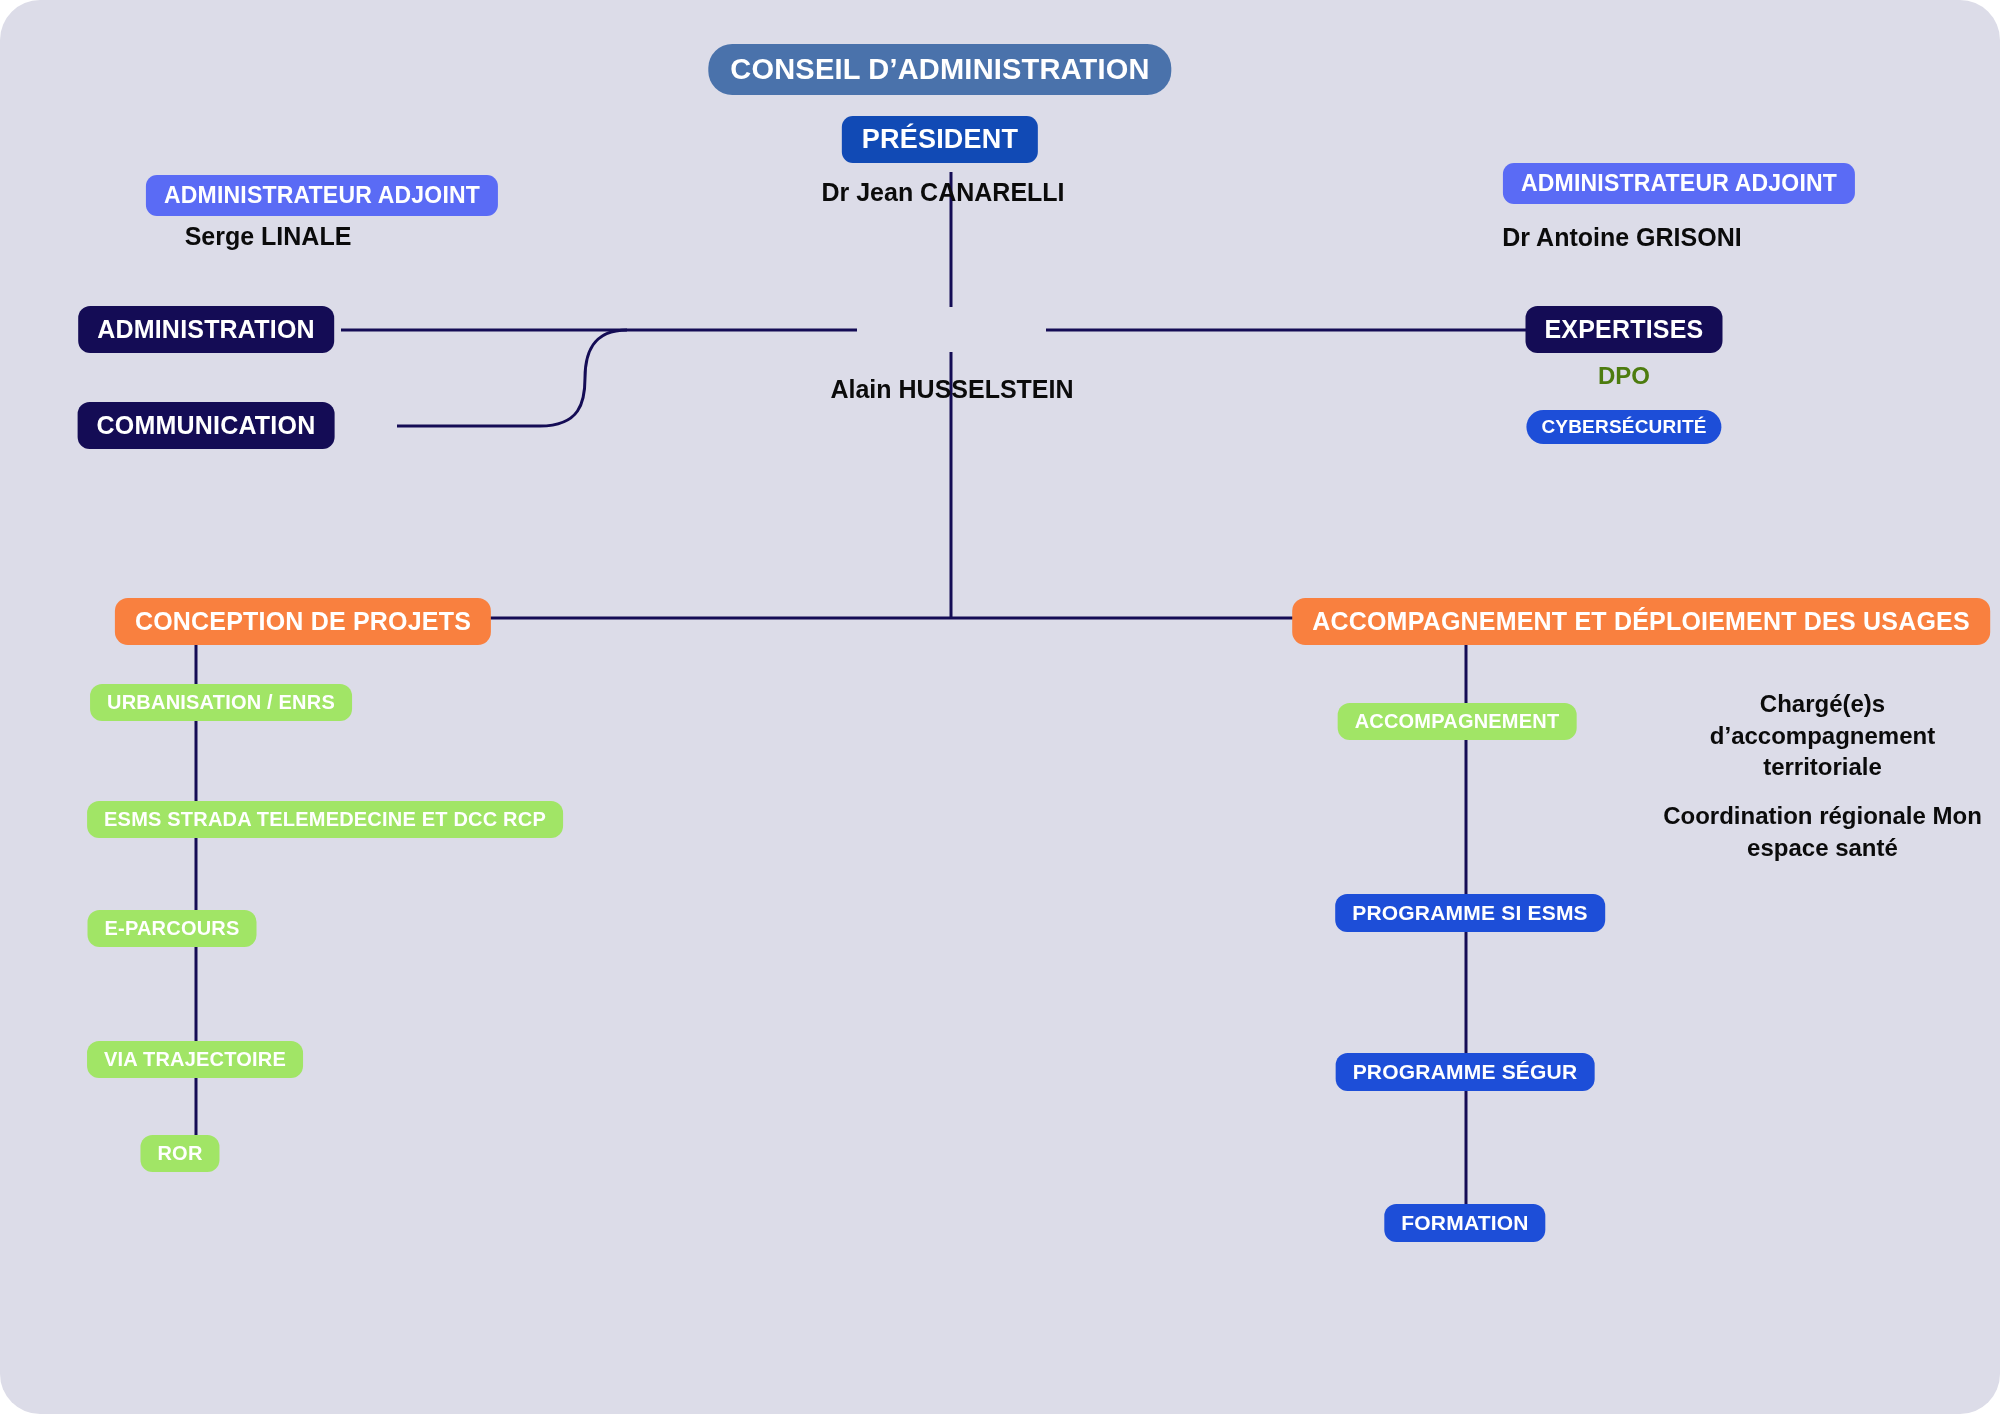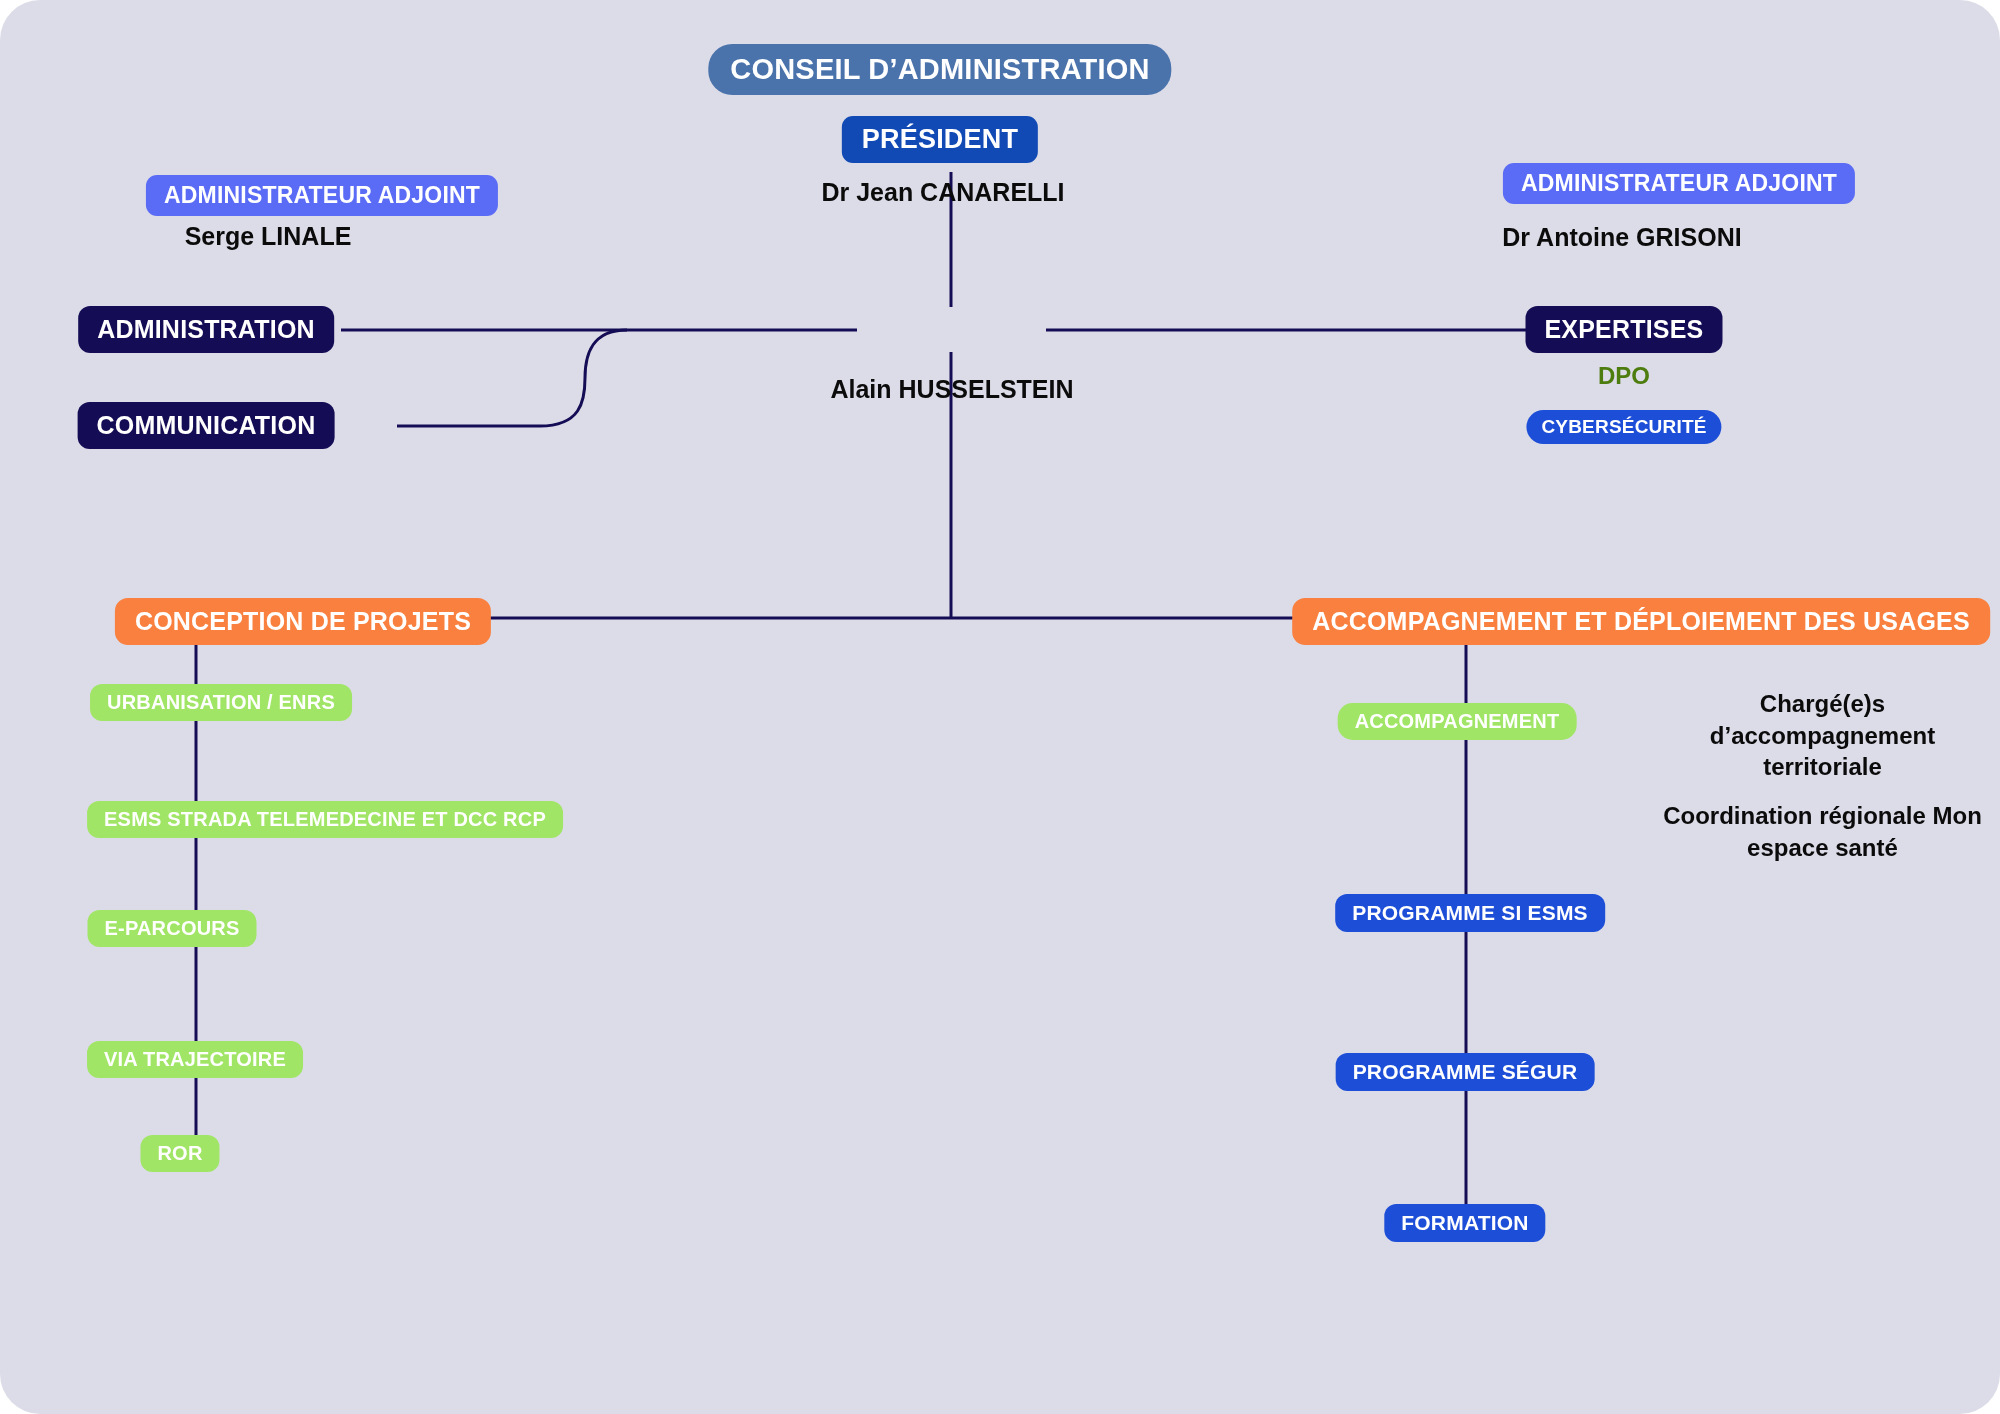--- a/index.html
+++ b/index.html
@@ -212,21 +212,21 @@
   </div>
 
   <div class="node pill-green ctr" style="left:180px; top:1135px;">
     <span>ROR</span>
   </div>
 
   <div class="node pill-orange ctr" style="left:1641px; top:598px;">
     <span>ACCOMPAGNEMENT ET DÉPLOIEMENT DES USAGES</span>
   </div>
 
-  <div class="node pill-green ctr" style="left:1457px; top:703px;border-radius:15px;">
+  <div class="node pill-green ctr" style="left:1457px; top:703px;">
     <span>ACCOMPAGNEMENT</span>
   </div>
 
   <div class="node pill-purple ctr" style="left:1470px; top:894px;">
     <span>PROGRAMME SI ESMS</span>
   </div>
 
   <div class="node pill-purple ctr" style="left:1465px; top:1053px;">
     <span>PROGRAMME SÉGUR</span>
   </div>

